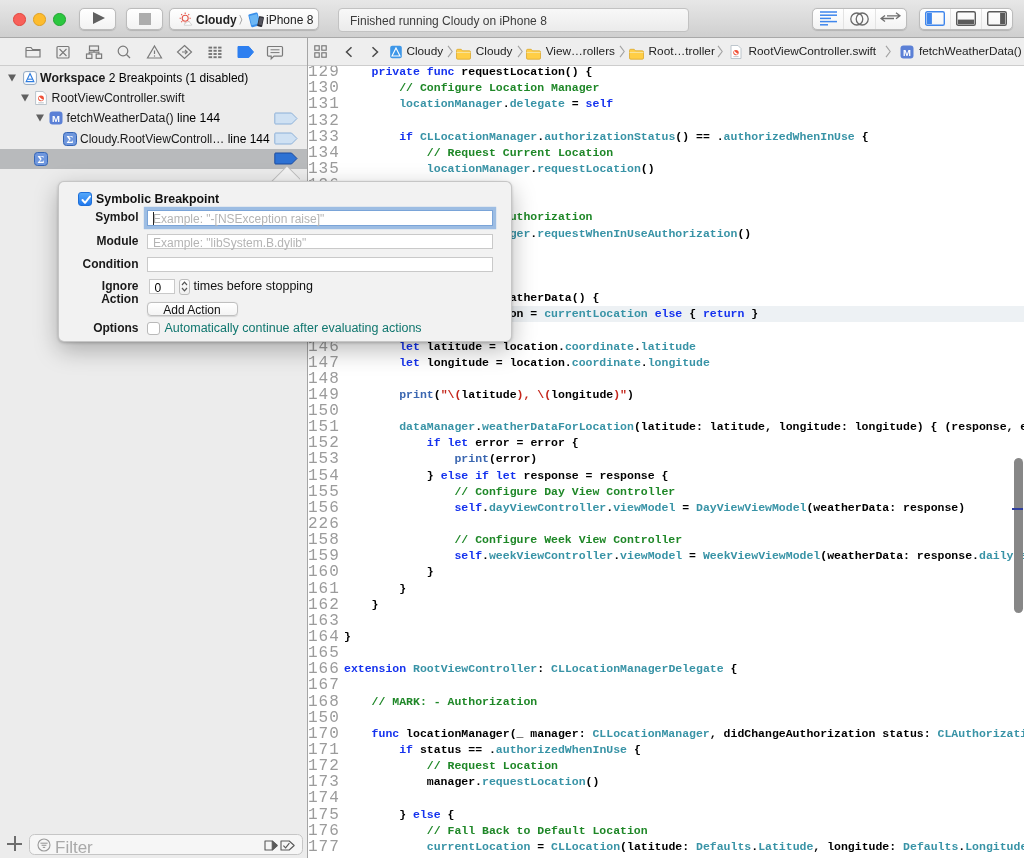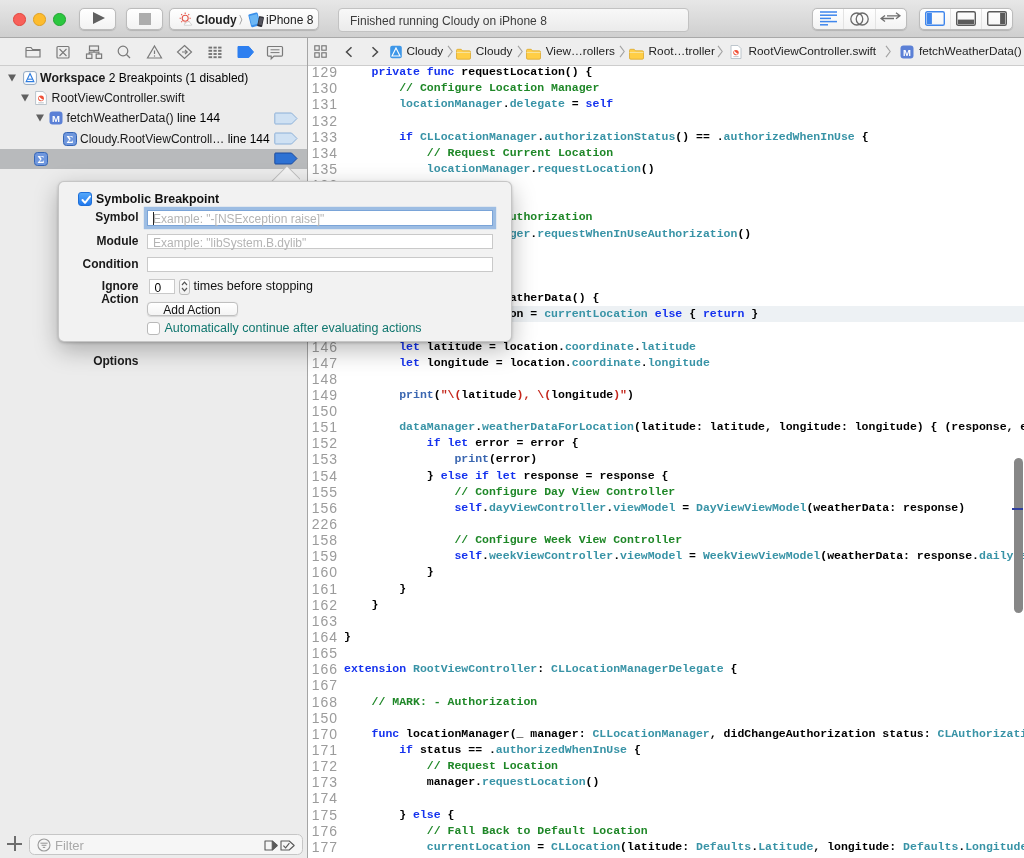--- a/index.html
+++ b/index.html
@@ -53,28 +53,28 @@
 .badge { position:absolute; }
 #nrow5 { background:#b8babc; }
 
 
 #filterbar { left:0; top:826px; width:307px; height:32px; background:#ececec; }
 #plus { left:7px; top:10px; width:15px; height:15px; }
 #plus:before { content:""; position:absolute; left:0; top:6.5px; width:15px; height:2px; background:#6d6d6d; }
 #plus:after { content:""; position:absolute; left:6.5px; top:0; width:2px; height:15px; background:#6d6d6d; }
 #filterfield { left:29px; top:7.5px; width:274px; height:21px; background:#f6f6f6;
   border:1px solid #c6c6c6; border-radius:5.5px; }
-#filterfield .ph { position:absolute; left:25px; top:3px; font-size:13px; color:#a9a9a9; }
+#filterfield .ph { position:absolute; left:25px; top:3px; font-size:17px; color:#a9a9a9; }
 
 
 #editor { left:308px; top:66px; width:716px; height:792px; background:#ffffff; overflow:hidden; }
 #hl144 { position:absolute; left:0; top:240.3px; width:716px; height:16.15px; background:#edf1f4; }
 #gutter { position:absolute; left:0; top:-1.9px; width:30px; }
-.ln { height:16.15px; line-height:16.15px; text-align:right; font-family:Liberation Sans, sans-serif;
-  font-size:14px; letter-spacing:1px; padding-right:0; color:#9b9b9b; }
+.ln { height:16.15px; line-height:16.15px; text-align:right; font-family:Liberation Mono, monospace;
+  font-size:16px; letter-spacing:1px; padding-right:0; color:#9b9b9b; }
 #codebox { position:absolute; left:36px; top:-1.9px; white-space:pre; font-family:"Liberation Mono",monospace;
   font-size:11.5px; font-weight:bold; color:#000; }
 .cl { height:16.15px; line-height:16.15px; }
 .k { color:#1532ee; } .c { color:#1e8727; } .t { color:#3893a6; } .s { color:#c4261b; } .f { color:#3a66b0; }
 #sbthumb { position:absolute; left:705.5px; top:392px; width:9px; height:155px; background:#878787; border-radius:4.5px; }
 #sbmark { position:absolute; left:704px; top:441.5px; width:11px; height:2.5px; background:#2f3e9e; }
 
 
 #popover { left:58px; top:180.5px; width:454px; height:161.5px; background:#f2f2f2;
   border:1px solid rgba(0,0,0,0.18); border-radius:6px; box-shadow:0 8px 24px rgba(0,0,0,0.28), 0 1px 3px rgba(0,0,0,0.2); }
@@ -473,16 +473,16 @@
   <div style="position:absolute; left:119.5px; top:97.0px; width:11px; height:16px; background:linear-gradient(#fff,#f0f0f0); border:1px solid #bdbdbd; border-radius:3px;">
       <svg style="position:absolute; left:1px; top:1.5px;" width="7" height="11" viewBox="0 0 7 11">
         <path d="M1 4 L3.5 1.2 L6 4 M1 7 L3.5 9.8 L6 7" fill="none" stroke="#555" stroke-width="1.2"></path>
       </svg>
     </div>
   <div style="position:absolute; left:134.5px; top:97.5px; font-size:12.5px; color:#111;">times before stopping</div>
   <div class="plabel" style="top:110px;">Action</div>
   <div style="position:absolute; left:87.5px; top:120.0px; width:91px; height:14.5px; background:linear-gradient(#fff,#f4f4f4); border:1px solid #bfbfbf; border-radius:4px; box-shadow:0 0.5px 1px rgba(0,0,0,0.12);">
       <span style="position:absolute; left:0; right:0; top:0.5px; text-align:center; font-size:12px; color:#111;">Add Action</span>
     </div>
-  <div class="plabel" style="top:139.5px;margin-top:33px;">Options</div>
+  <div class="plabel" style="top:139.5px;">Options</div>
   <div style="position:absolute; left:87.5px; top:140.5px; width:13px; height:13px; background:#fff; border:1px solid #b9b9b9; border-radius:3px;"></div>
   <div style="position:absolute; left:105.5px; top:139.5px; font-size:12.5px; color:#0f766e;">Automatically continue after evaluating actions</div>
 </div>
 
 </body></html>

